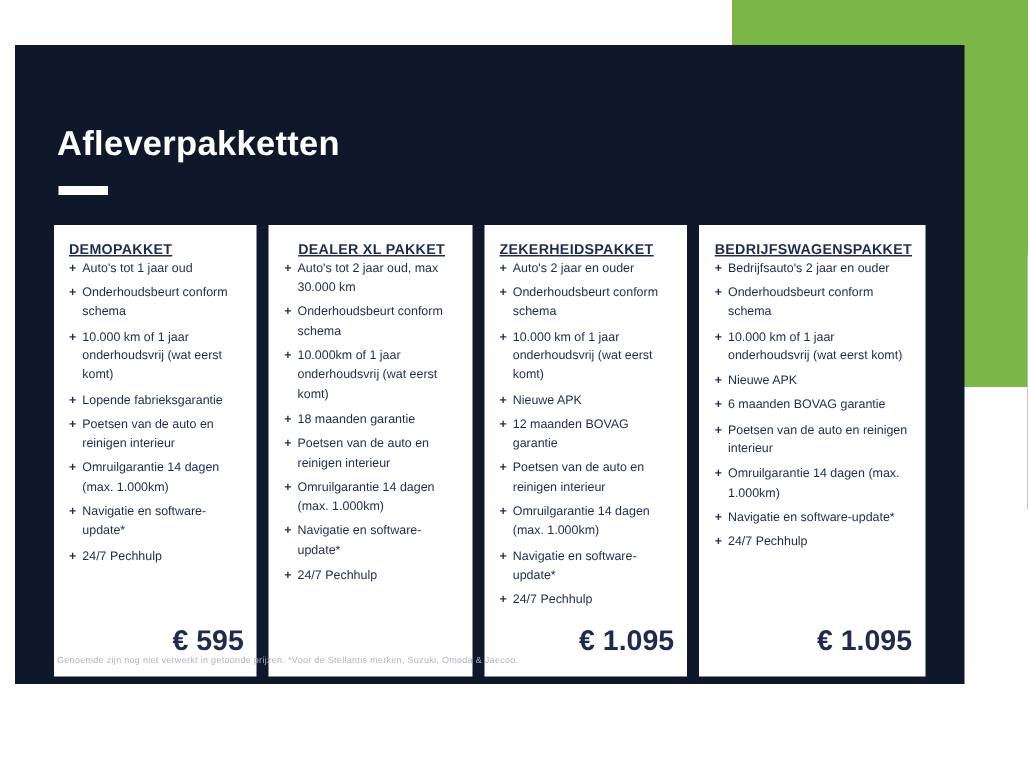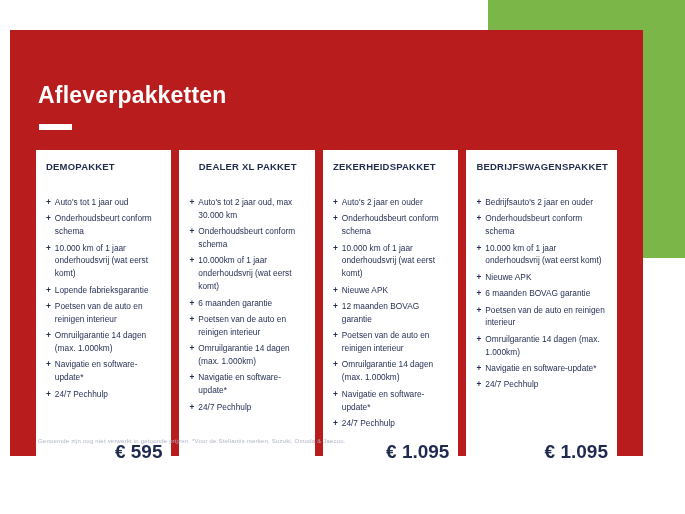--- a/index.html
+++ b/index.html
@@ -52,24 +52,25 @@
   }
   .card {
     flex: 1 1 0;
     background: #ffffff;
     min-height: 248px;
     padding: 11px 9px 12px 10px;
     display: flex;
     flex-direction: column;
   }
   .card h2 {
-    margin: 0 0 24px 0;
+    margin: 0 0 0 0;
     font-size: 9.5px;
     font-weight: bold;
     letter-spacing: 0.2px;
+    text-decoration: underline;
   }
   .card ul {
     list-style: none;
     margin: 0;
     padding: 0;
   }
   .card li {
     display: flex;
     gap: 4px;
     font-size: 8.3px;
@@ -96,21 +97,21 @@
     color: #aeb4c4;
   }
 </style>
 </head>
 <body>
 
 <div class="screen">
 
   <div class="green-block" style="background: rgb(122, 182, 72);"></div>
 
-  <div class="panel" style="background: #b91c1c;">
+  <div class="panel" style="background: #0f172a;">
 
     <h1 class="page-title">Afleverpakketten</h1>
 
     <div class="title-underline"></div>
 
     <div class="cards">
   <div class="card" style="background: rgb(255, 255, 255); color: rgb(31, 43, 78);">
     <h2>DEMOPAKKET</h2>
     <ul>
             <li>
@@ -159,21 +160,21 @@
             <li>
               <span class="plus">+</span>
               <span>Onderhoudsbeurt conform schema</span>
             </li>
             <li>
               <span class="plus">+</span>
               <span>10.000km of 1 jaar onderhoudsvrij (wat eerst komt)</span>
             </li>
             <li>
               <span class="plus">+</span>
-              <span>6 maanden garantie</span>
+              <span>18 maanden garantie</span>
             </li>
             <li>
               <span class="plus">+</span>
               <span>Poetsen van de auto en reinigen interieur</span>
             </li>
             <li>
               <span class="plus">+</span>
               <span>Omruilgarantie 14 dagen (max. 1.000km)</span>
             </li>
             <li>

